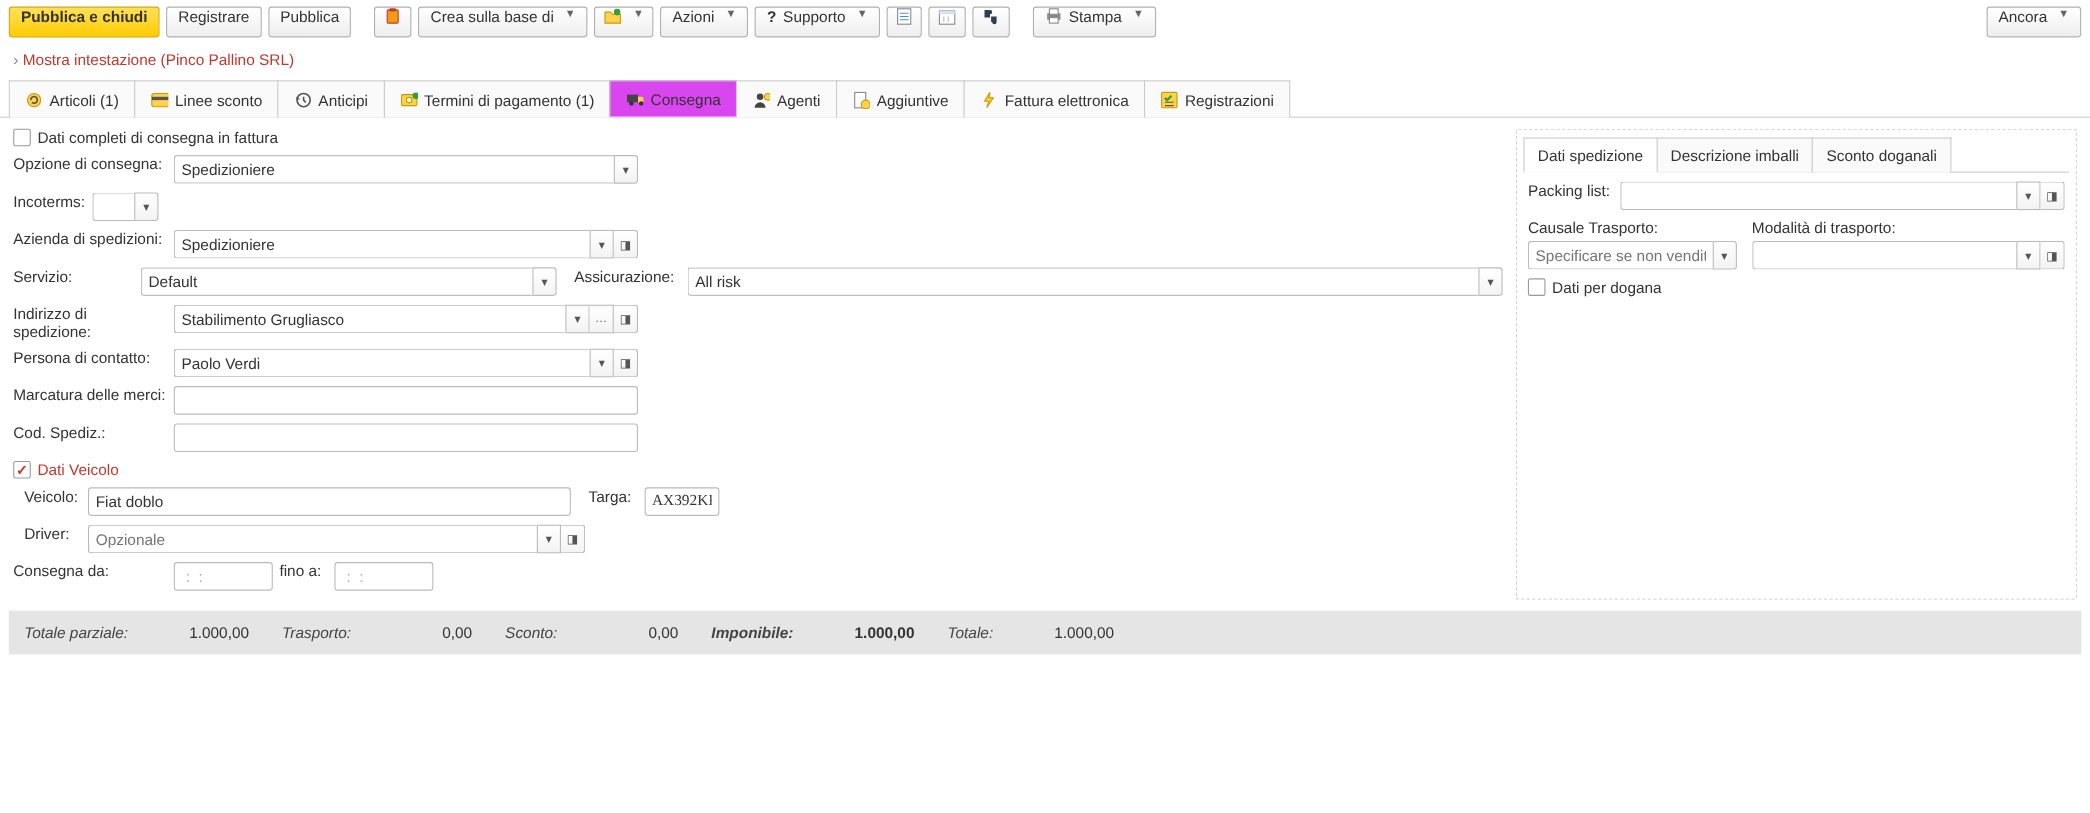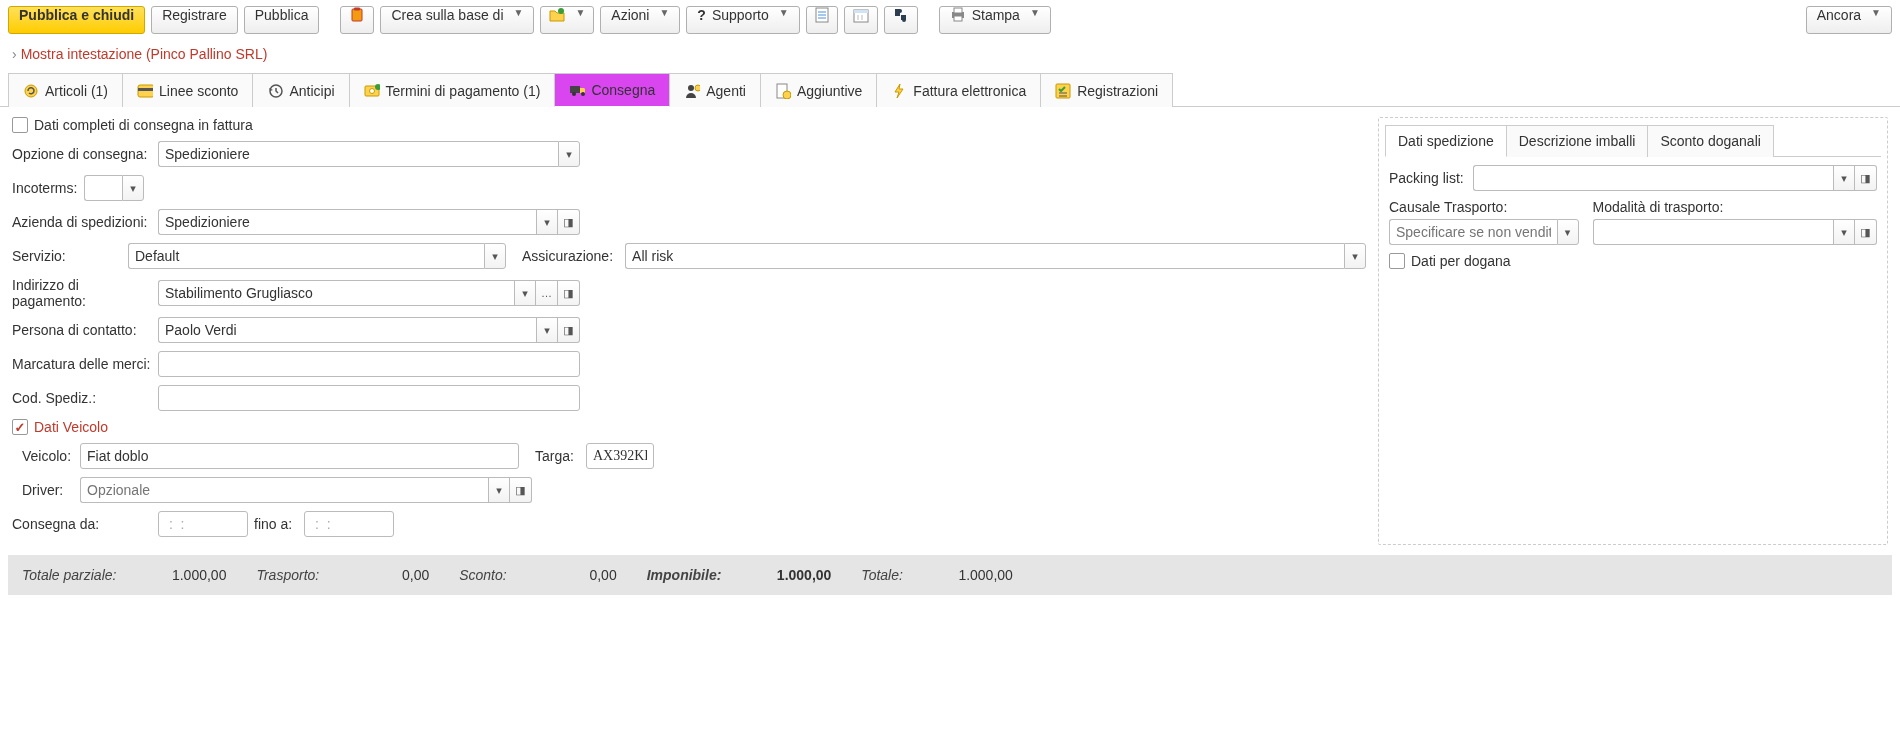--- a/index.html
+++ b/index.html
@@ -13,21 +13,21 @@
   .sep { width:1px; height:24px; background:transparent; margin:0 4px; }
   .header-link { display:flex; align-items:center; padding:6px 12px; color:#c0392b; font-size:14px; cursor:pointer; }
   .header-link .chev { color:#888; margin-right:4px; font-size:14px; }
   .tabs { display:flex; border-bottom:1px solid #ccc; padding-left:8px; margin-top:4px; }
   .tab { display:flex; align-items:center; gap:6px; padding:8px 14px; background:#fafafa; border:1px solid #ccc; border-bottom:none; margin-right:-1px; position:relative; top:1px; cursor:pointer; color:#333; }
   .tab.active { background:#d946ef; border-bottom:1px solid #fff; font-weight:normal; z-index:2; }
   .tab .ico { width:16px; height:16px; display:inline-flex; align-items:center; justify-content:center; }
   .content { display:flex; padding:10px 12px 6px; gap:12px; }
   .left { flex:1; }
   .right { width:510px; border:1px dashed #ccc; padding:6px; border-radius:2px; }
-  .form-row { display:flex; align-items:center; margin-bottom:8px; gap:6px; }
+  .form-row { display:flex; align-items:flex-start; margin-bottom:8px; gap:6px; }
   .lbl { width:140px; color:#333; }
   .lbl.small { width:auto; padding-right:6px; }
   .input { height:26px; border:1px solid #bbb; border-radius:3px; background:#fff; padding:0 6px; font-family:inherit; font-size:14px; color:#333; }
   .combo { display:flex; }
   .combo .input { border-right:none; border-top-right-radius:0; border-bottom-right-radius:0; }
   .combo .cbtn, .dd-btn { width:22px; height:26px; border:1px solid #bbb; background:linear-gradient(#fff,#f3f3f3); display:flex; align-items:center; justify-content:center; cursor:pointer; font-size:11px; color:#555; border-radius:0; }
   .combo .cbtn + .cbtn { border-left:none; }
   .combo .cbtn:last-child { border-top-right-radius:3px; border-bottom-right-radius:3px; }
   .chk { width:16px; height:16px; border:1px solid #999; border-radius:2px; display:inline-flex; align-items:center; justify-content:center; cursor:pointer; background:#fff; }
   .chk.checked::after { content:"✓"; color:#c0392b; font-size:13px; font-weight:bold; line-height:1; }
@@ -270,21 +270,21 @@
         <span class="cbtn">▾</span>
       </div>
       <span class="lbl small" style="margin-left:10px">Assicurazione:</span>
       <div class="combo" style="flex:1">
         <input class="input" style="flex: 1 1 0%; width: 344px;" value="All risk">
         <span class="cbtn">▾</span>
       </div>
     </div>
 
     <div class="form-row">
-      <span class="lbl">Indirizzo di pagamento:</span>
+      <span class="lbl">Indirizzo di spedizione:</span>
       <div class="combo">
         <input class="input" style="width: 356px;" value="Stabilimento Grugliasco">
         <span class="cbtn">▾</span>
         <span class="cbtn">…</span>
         <span class="cbtn">◨</span>
       </div>
     </div>
 
     <div class="form-row">
       <span class="lbl">Persona di contatto:</span>

